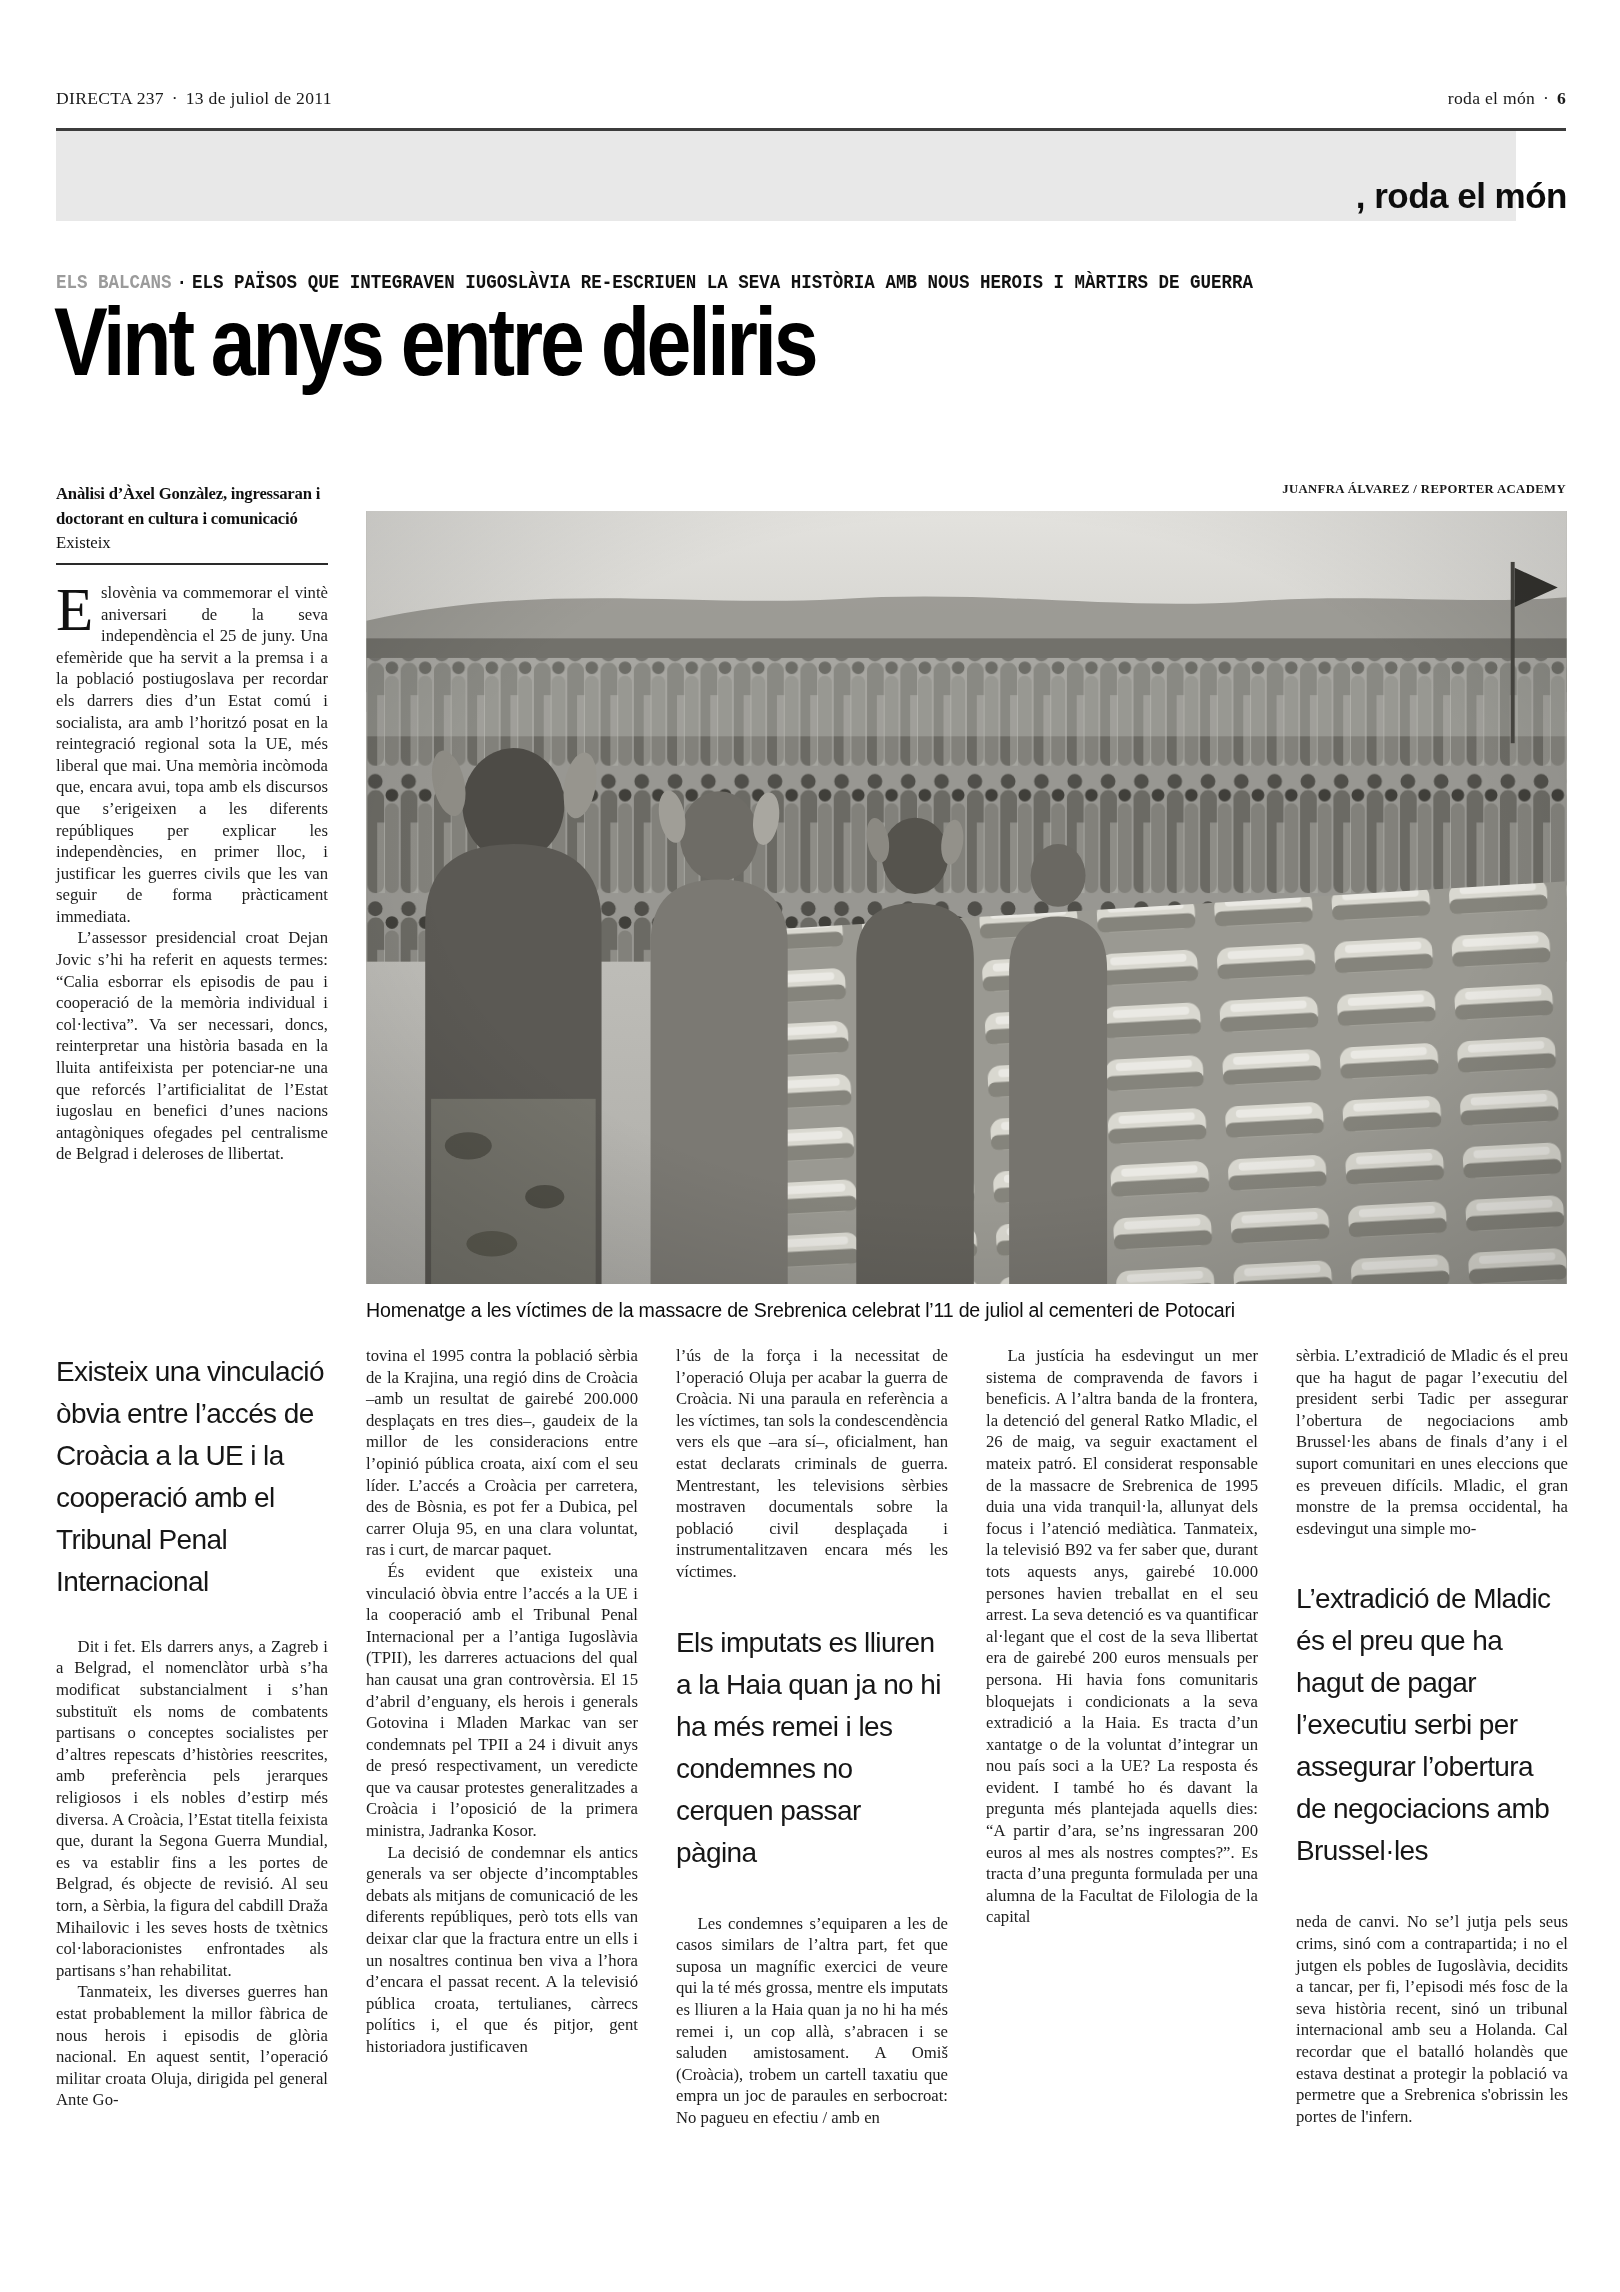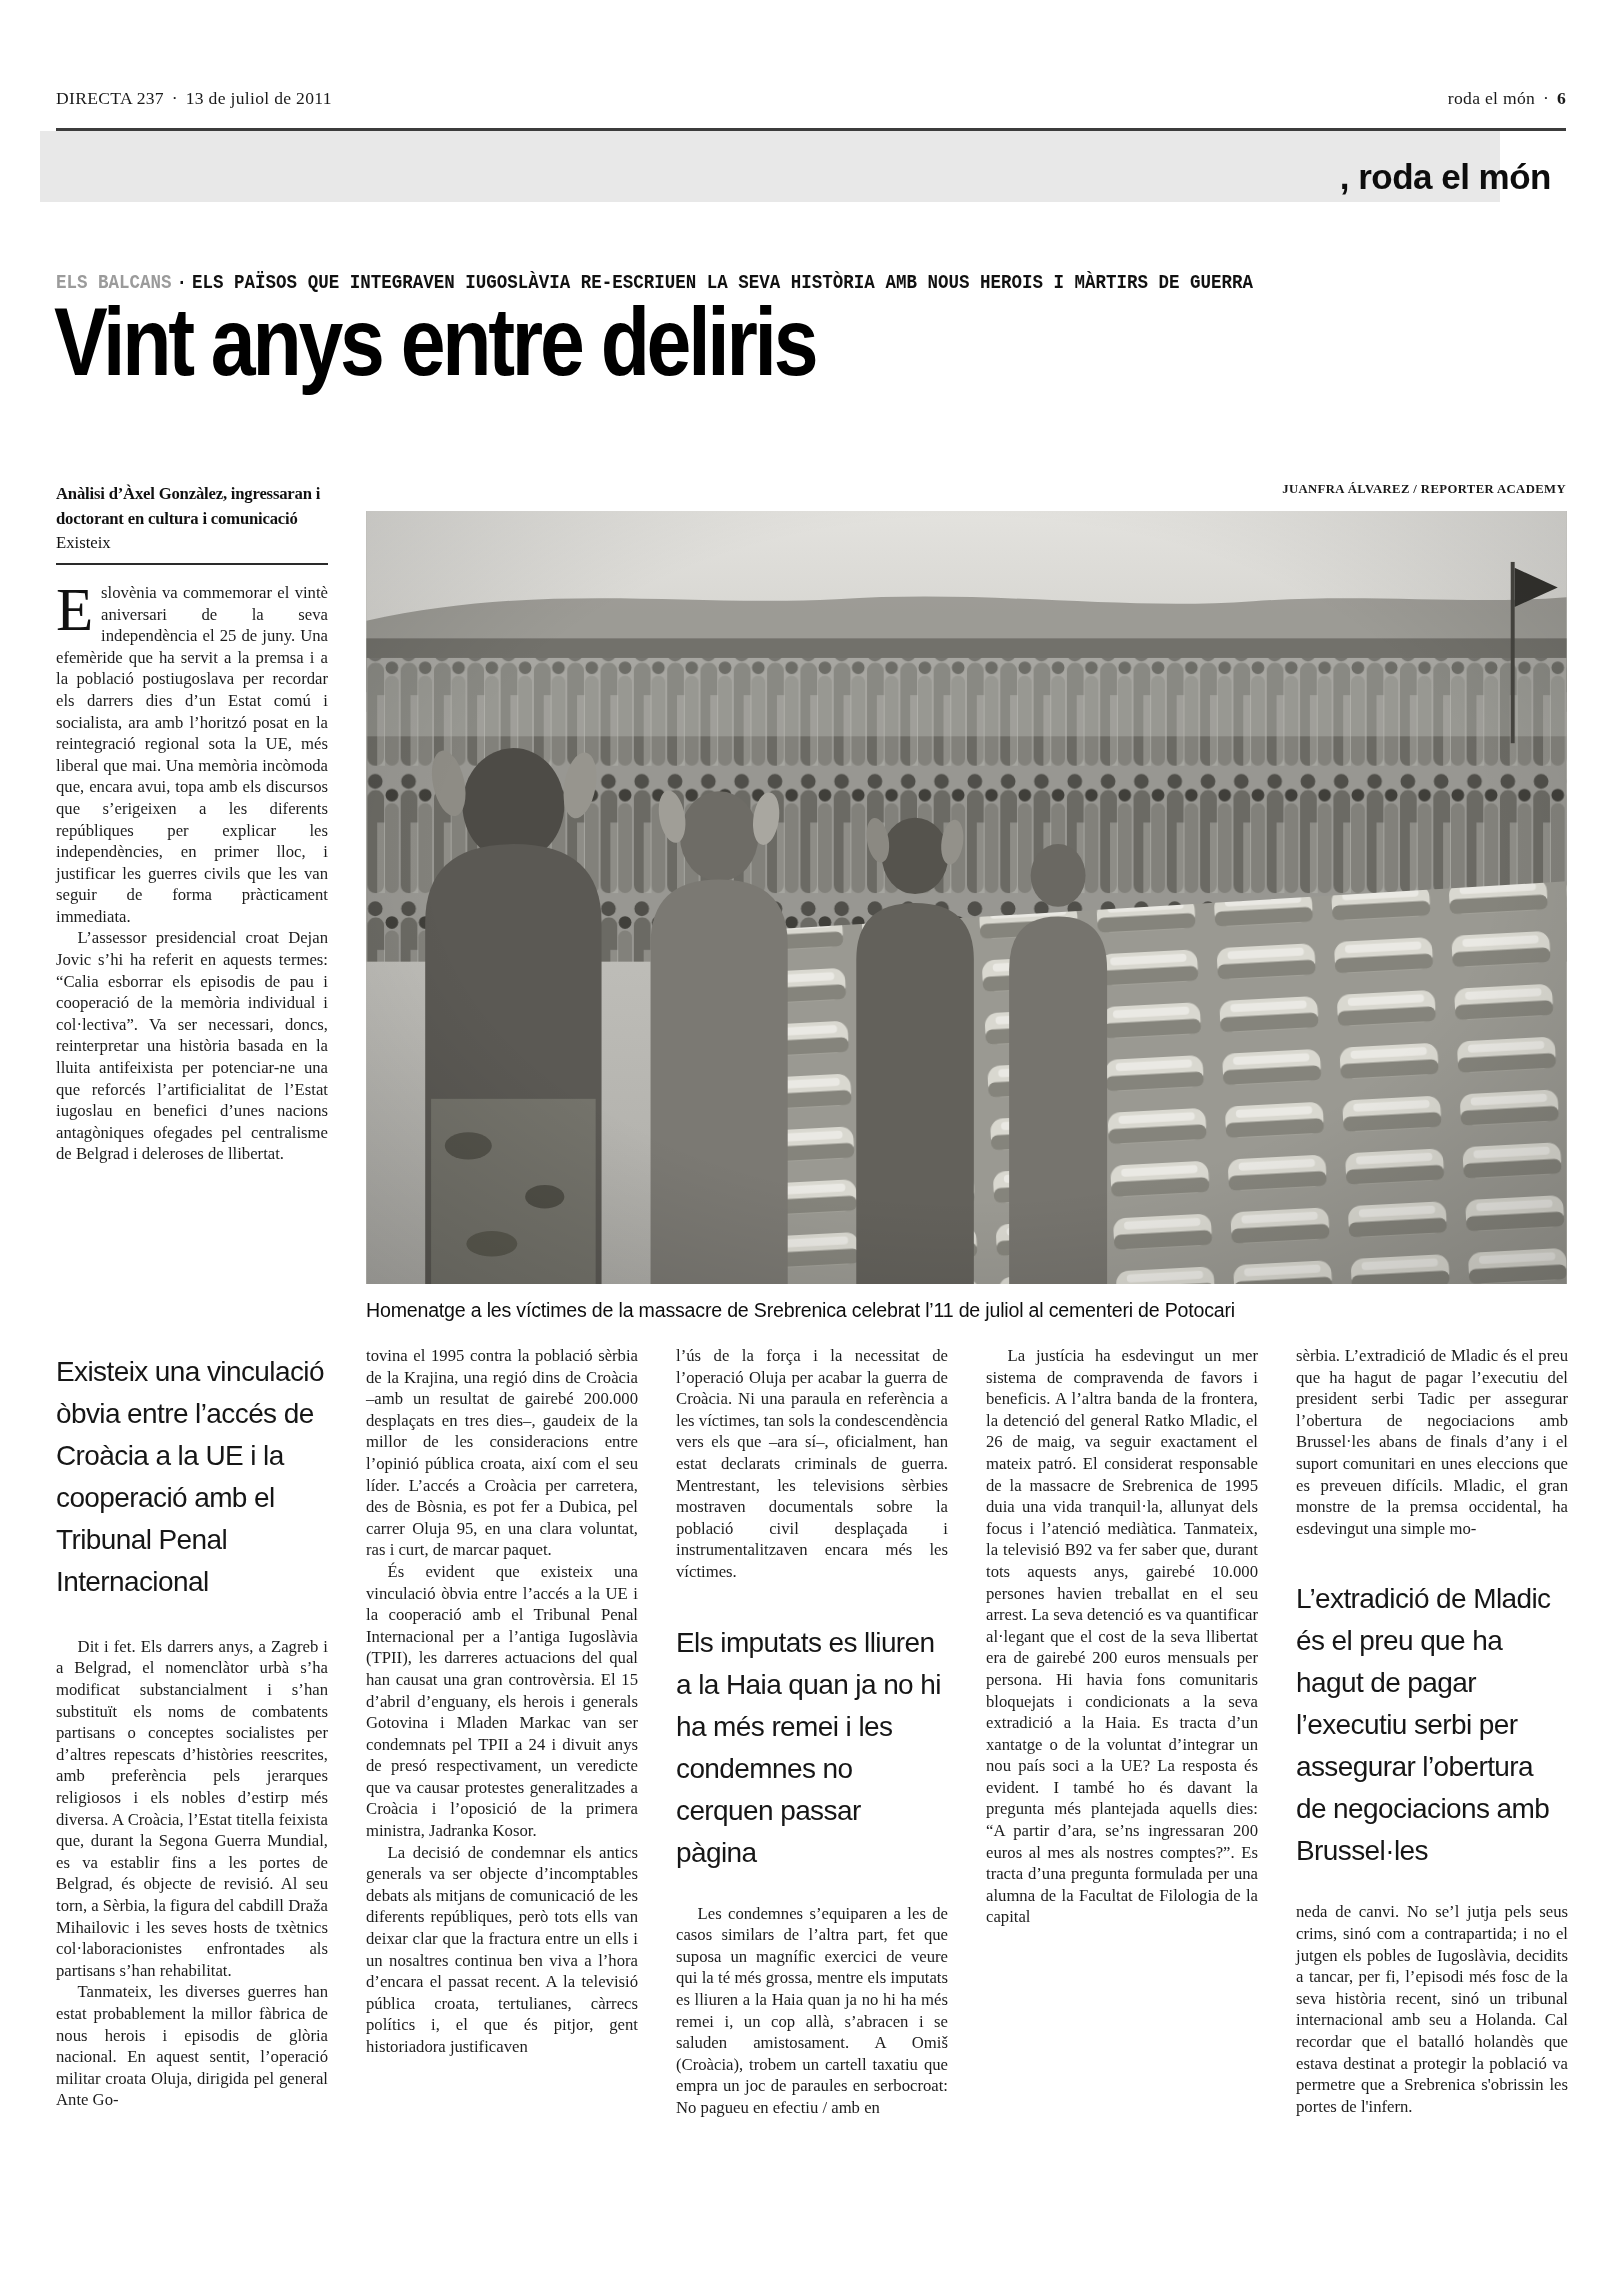--- a/index.html
+++ b/index.html
@@ -5,21 +5,21 @@
   html,body{margin:0;padding:0;background:#888;}
   .page{position:relative;width:1620px;height:2293px;background:#ffffff;overflow:hidden;
         font-family:"Liberation Serif",serif;color:#111;}
 
   
   .masthead{position:absolute;left:56px;right:54px;top:88px;display:flex;justify-content:space-between;
             font-size:17.6px;letter-spacing:0.3px;color:#1a1a1a;}
   .mast-sep{padding:0 7.8px;}
   .pagenum{font-weight:bold;}
   .rule{position:absolute;left:56px;right:54px;top:128px;height:2.9px;background:#3c3c3c;}
-  .section-band{position:absolute;left:40px;top:131px;width:1460px;height:71px;background:#e8e8e8;}
+  .section-band{position:absolute;left:56px;top:131px;width:1460px;height:90px;background:#e8e8e8;}
   .section-tab{position:absolute;right:-51px;bottom:4.9px;font-family:"Liberation Sans",sans-serif;
                font-weight:bold;font-size:35px;letter-spacing:-0.5px;color:#0d0d0d;white-space:nowrap;}
 
   
   .kicker{position:absolute;left:56px;top:271px;font-family:Liberation Mono, monospace;
           font-weight:bold;font-size:20.6px;white-space:nowrap;}
   .kicker-inner{display:inline-block;transform:scaleX(.85);transform-origin:left top;}
   .kicker-tag{color:#9b9b9b;}
   .kicker-sep{color:#111;padding:0 5.9px;}
   .kicker-text{color:#111;}
@@ -46,21 +46,21 @@
   .photo-box svg{display:block;}
   .caption{position:absolute;left:366px;top:1299px;width:1206px;font-family:"Liberation Sans",sans-serif;
            font-weight:normal;font-size:19.6px;letter-spacing:-0.2px;color:#0d0d0d;}
 
   
   .cols{position:absolute;left:56px;top:1345px;width:1510px;display:flex;gap:38px;}
   .col{flex:0 0 272px;width:272px;}
   .pullquote{font-family:"Liberation Sans",sans-serif;font-size:28px;line-height:42px;
              letter-spacing:-0.6px;color:#161616;}
   .pq-first{margin:5.9px 0 33px;}
-  .pq-mid{margin:39px 0 29px;}
+  .pq-mid{margin:39px 0 39px;}
 </style>
 </head>
 <body>
 
 <div class="page">
 
   <div class="masthead">
     <div>
       <span>DIRECTA 237</span><span class="mast-sep">·</span><span>13 de juliol de 2011</span>
     </div>

